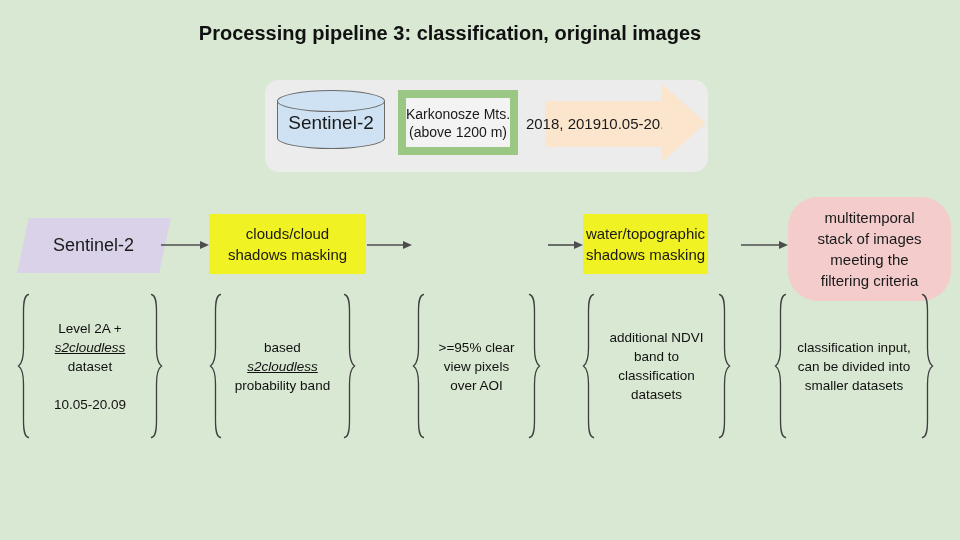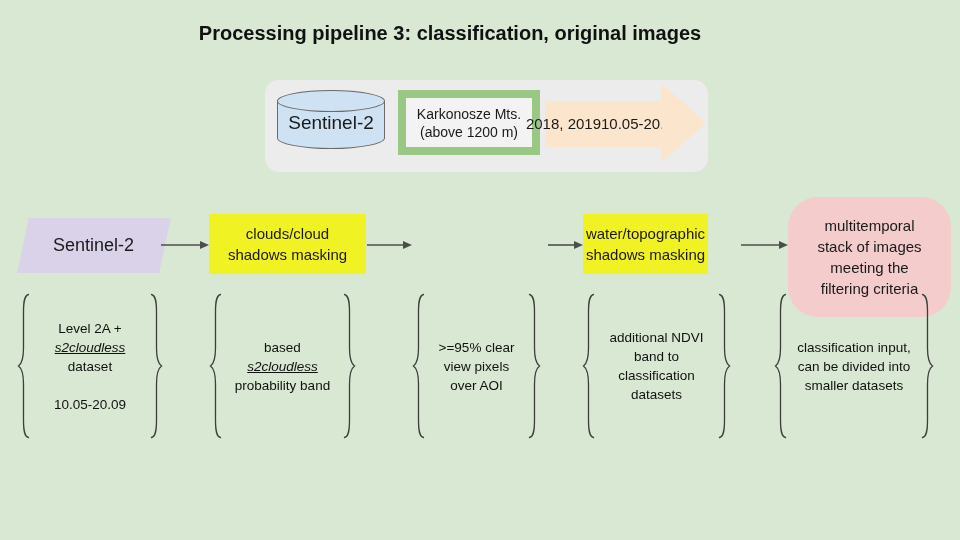--- a/index.html
+++ b/index.html
@@ -23,21 +23,21 @@
   .cyl-bottom { position: absolute; left: 0; top: 37px; width: 108px; height: 22px;
     background: #cfe2f3; border: 1.3px solid #6a6a6a; border-radius: 50%; }
   .cyl-body { position: absolute; left: 0; top: 11px; width: 108px; height: 37px;
     background: #cfe2f3; border-left: 1.3px solid #6a6a6a; border-right: 1.3px solid #6a6a6a; }
   .cyl-top { position: absolute; left: 0; top: 0; width: 108px; height: 22px;
     background: #cfe2f3; border: 1.3px solid #6a6a6a; border-radius: 50%; }
   .cyl-label { position: absolute; left: 0; top: 22px; width: 108px;
     text-align: center; font-size: 19px; white-space: nowrap; }
 
   .aoi-box {
-    position: absolute; left: 133px; top: 10px; width: 142px; height: 65px;
+    position: absolute; left: 133px; top: 10px; width: 120px; height: 65px;
     background: #f3f3f3; border: 8px solid #9ac884;
     display: flex; flex-direction: column; align-items: center; justify-content: center;
     font-size: 14px; line-height: 18px; text-align: center;
   }
   .aoi-box div { white-space: nowrap; }
 
   .period-body {
     position: absolute; left: 280px; top: 21px; width: 117px; height: 46px;
     background: #fce5cd;
     display: flex; flex-direction: row; align-items: center; justify-content: center;
@@ -62,21 +62,21 @@
     position: absolute; background: #f1f223;
     display: flex; flex-direction: column; align-items: center; justify-content: center;
     font-size: 15px; line-height: 21px; text-align: center;
   }
   .step div { white-space: nowrap; }
   .step1 { left: 209px; top: 214px; width: 157px; height: 60px; }
   .step2 { left: 412px; top: 218px; width: 136px; height: 53px; }
   .step3 { left: 583px; top: 214px; width: 125px; height: 60px; }
 
   .output {
-    position: absolute; left: 788px; top: 197px; width: 163px; height: 120px;
+    position: absolute; left: 788px; top: 197px; width: 163px; height: 104px;
     background: #f4cccc; border-radius: 30px;
     display: flex; flex-direction: column; align-items: center; justify-content: center;
     font-size: 15px; line-height: 21px; text-align: center;
   }
   .output div { white-space: nowrap; }
 
   .conn { position: absolute; top: 239px; height: 12px; }
 
   
   .crit {

